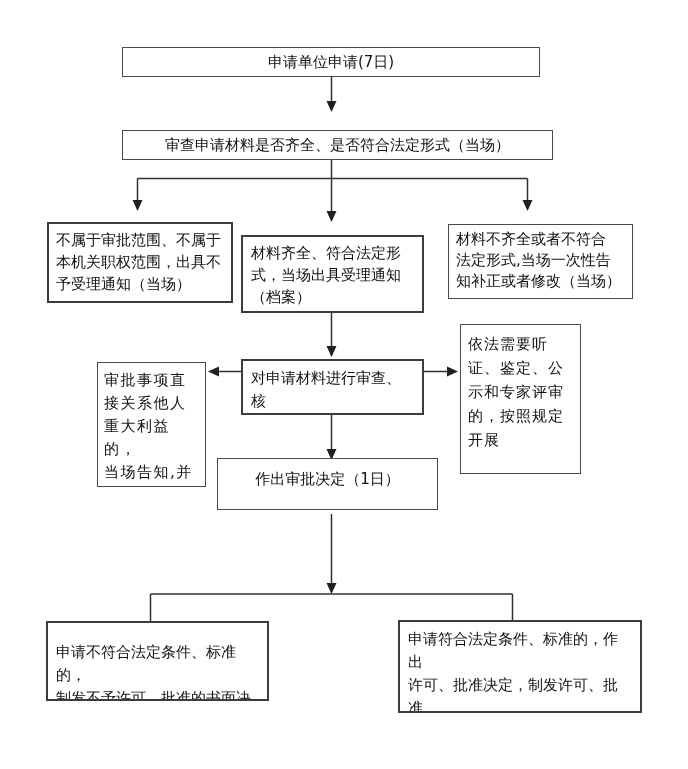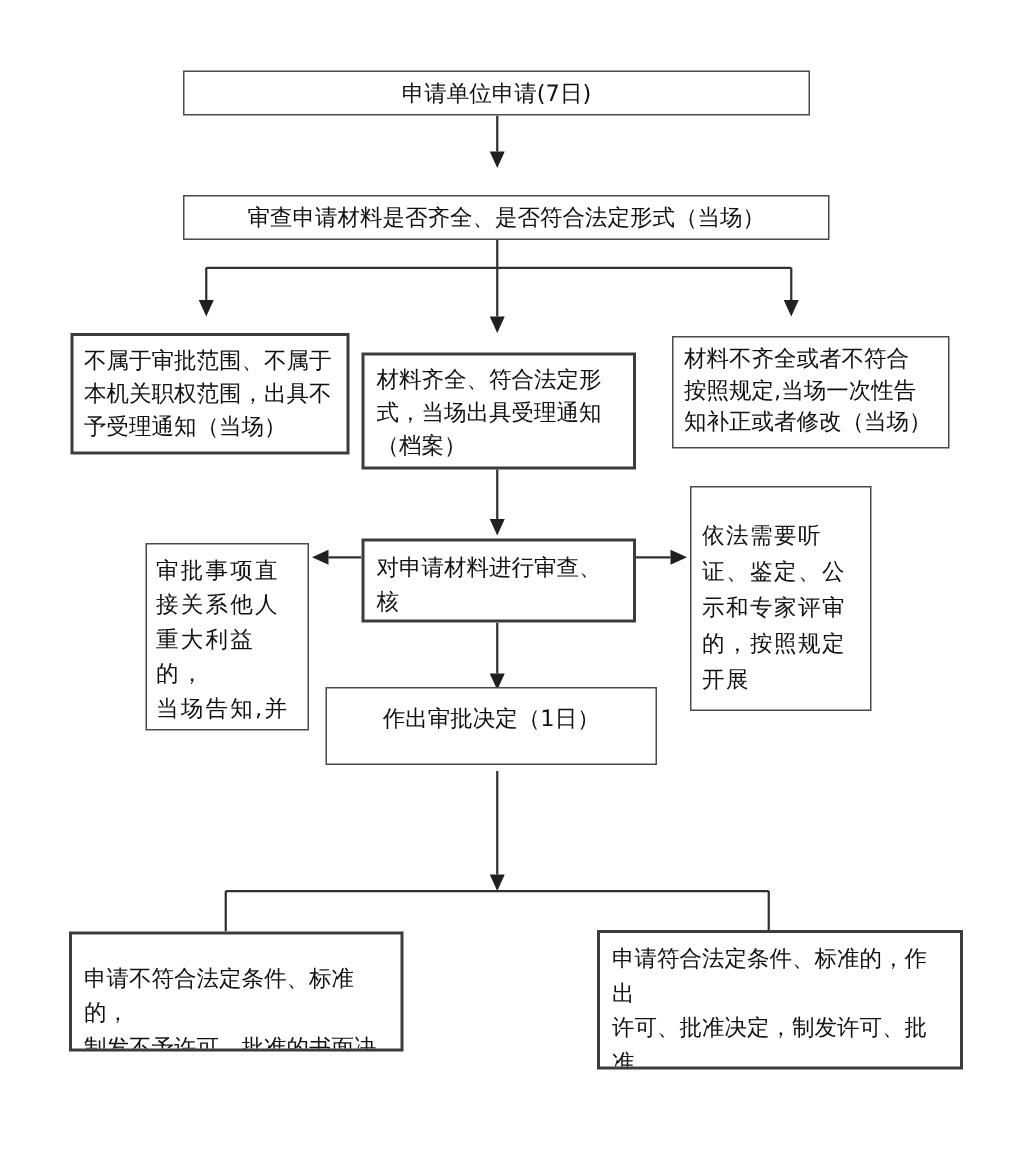--- a/index.html
+++ b/index.html
@@ -39,21 +39,21 @@
     text-align: center;
   }
   
   #n-apply      { left:122px; top:47px;  width:418px; height:30px; line-height:28px; }
   #n-review     { left:122px; top:130px; width:431px; height:30px; line-height:28px; }
   #n-notinscope { left:47px;  top:222px; width:186px; height:81px; padding:5px 7px; }
   #n-accepted   { left:241px; top:223px; width:183px; height:78px; padding:5px 8px;margin-top:12px; }
   #n-incomplete { left:448px; top:224px; width:185px; height:75px; padding:4px 7px; line-height:21px; }
   #n-inform     { left:97px;  top:328px; width:109px; height:125px; padding:6px 6px; line-height:23px; letter-spacing:1.5px;margin-top:34px; }
   #n-examine    { left:241px; top:359px; width:183px; height:56px; padding:6px 8px; line-height:23px; }
-  #n-hearing    { left:460px; top:324px; width:121px; height:150px; padding:20px 7px; line-height:24px; letter-spacing:1px; }
+  #n-hearing    { left:460px; top:324px; width:121px; height:150px; padding:7px 7px; line-height:24px; letter-spacing:1px; }
   #n-decision   { left:217px; top:440px; width:221px; height:52px; padding-top:9px;margin-top:18px; }
   #n-reject     { left:46px;  top:621px; width:223px; height:80px; padding:18px 8px; line-height:23px; }
   #n-approve    { left:398px; top:620px; width:244px; height:93px; padding:6px 8px; line-height:23px; }
 
   .connectors path { stroke:#303030; stroke-width:1.5; fill:none; }
   .connectors polygon { fill:#202020; stroke:none; }
 </style>
 </head>
 <body>
 
@@ -112,21 +112,21 @@
 
   <div class="node thick" id="n-notinscope">不属于审批范围、不属于
 本机关职权范围，出具不
 予受理通知（当场）</div>
 
   <div class="node thick" id="n-accepted">材料齐全、符合法定形
 式，当场出具受理通知
 （档案）</div>
 
   <div class="node" id="n-incomplete">材料不齐全或者不符合
-按照规定,当场一次性告
+法定形式,当场一次性告
 知补正或者修改（当场）</div>
 
   <div class="node" id="n-inform">审批事项直
 接关系他人
 重大利益的，
 当场告知,并
 听取其意见。</div>
 
   <div class="node thick" id="n-examine">对申请材料进行审查、核
 准（1日）</div>

